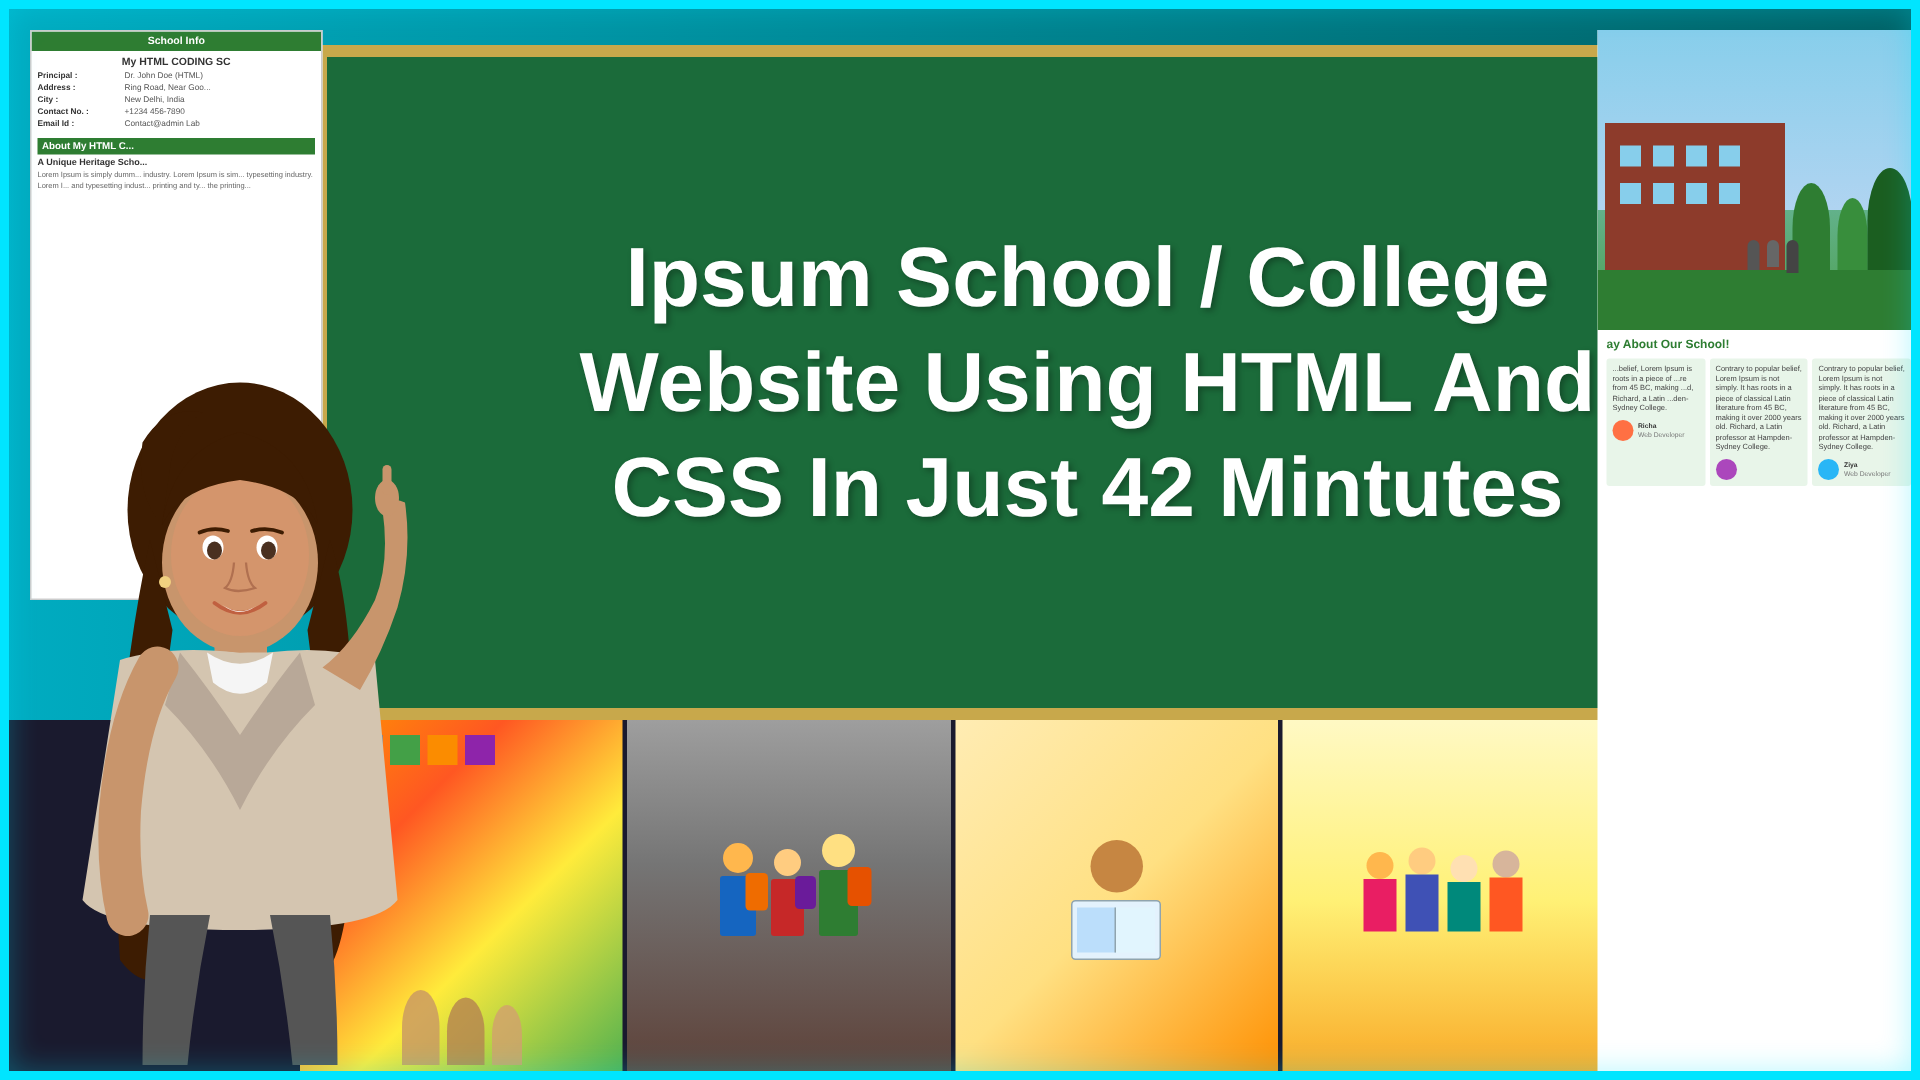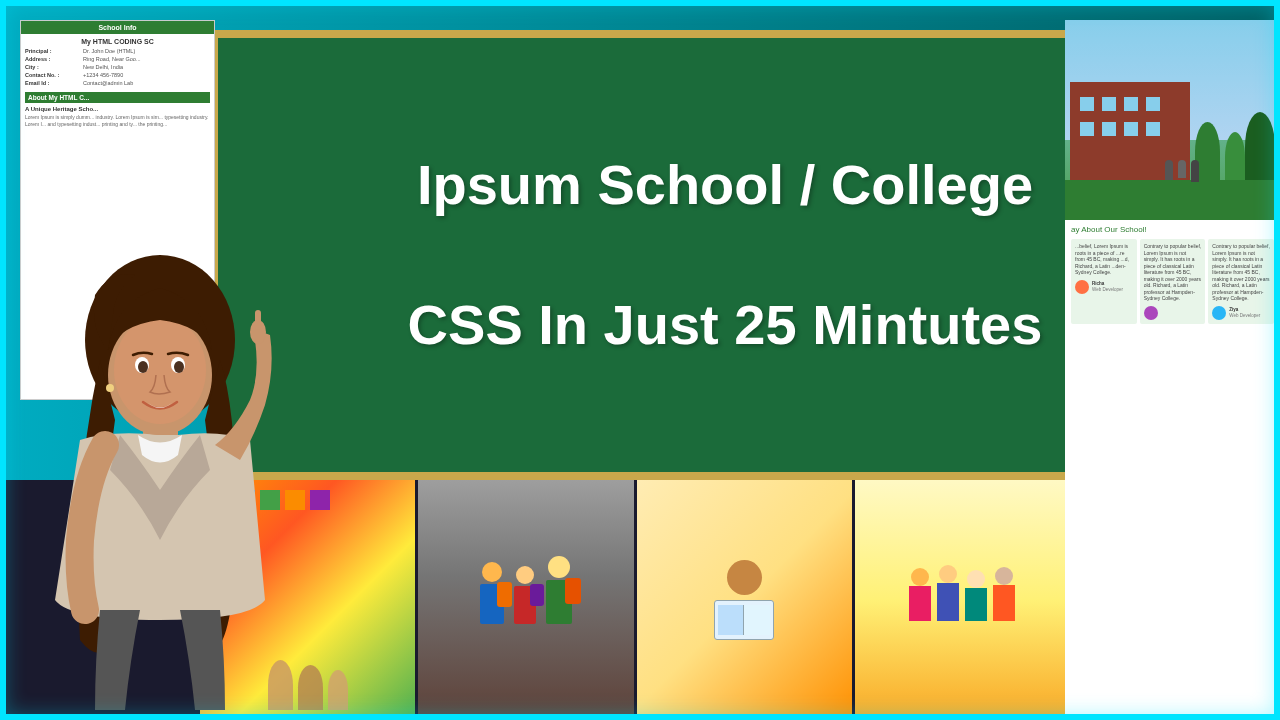--- a/index.html
+++ b/index.html
@@ -181,21 +181,21 @@
       background: linear-gradient(to bottom, #87ceeb, #b0d4f1);
     }
 
     .about-our-school {
       padding: 5px 6px;
     }
 
     .school-section-title {
       font-size: 8px;
       color: #2e7d32;
-      font-weight: normal;
+      font-weight: bold;
       margin-bottom: 5px;
     }
 
     .testimonial-cards {
       display: flex;
       gap: 3px;
       margin-bottom: 8px;
     }
 
     .testimonial-card {
@@ -303,22 +303,22 @@
       <div class="about-text">
         Lorem Ipsum is simply dumm... industry. Lorem Ipsum is sim... typesetting industry. Lorem I... and typesetting indust... printing and ty... the printing...
       </div>
     </div>
   </div>
 </div>
 
 <div class="chalkboard">
   <div class="chalkboard-text">
     <span>Ipsum School / College</span><br>
-    <br>
-    <span>CSS In Just 25 Mintutes</span>
+    <span>Website Using HTML And</span><br>
+    <span>CSS In Just 42 Mintutes</span>
   </div>
 </div>
 
 <div class="right-panel">
 
   <div class="right-panel-img-area">
     <div class="campus-sky"></div>
 
     <div style="position:absolute;bottom:38px;left:130px;width:25px;height:60px;background:#2e7d32;border-radius:50% 50% 0 0;"></div>
     <div style="position:absolute;bottom:38px;left:160px;width:20px;height:50px;background:#388e3c;border-radius:50% 50% 0 0;"></div>

